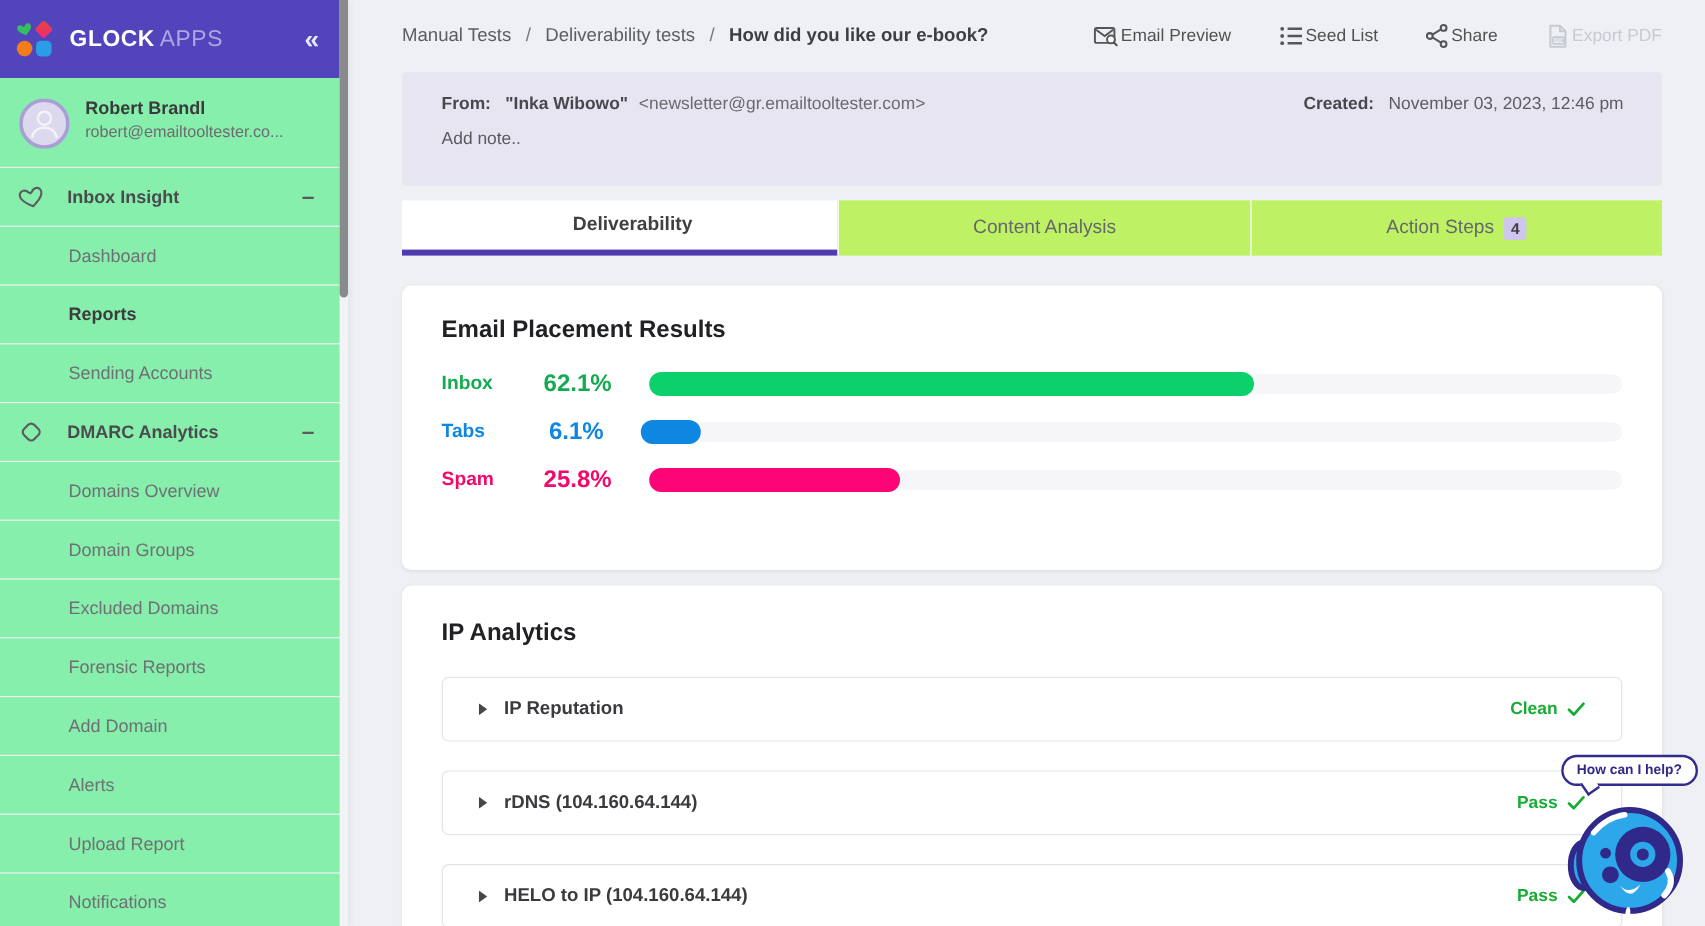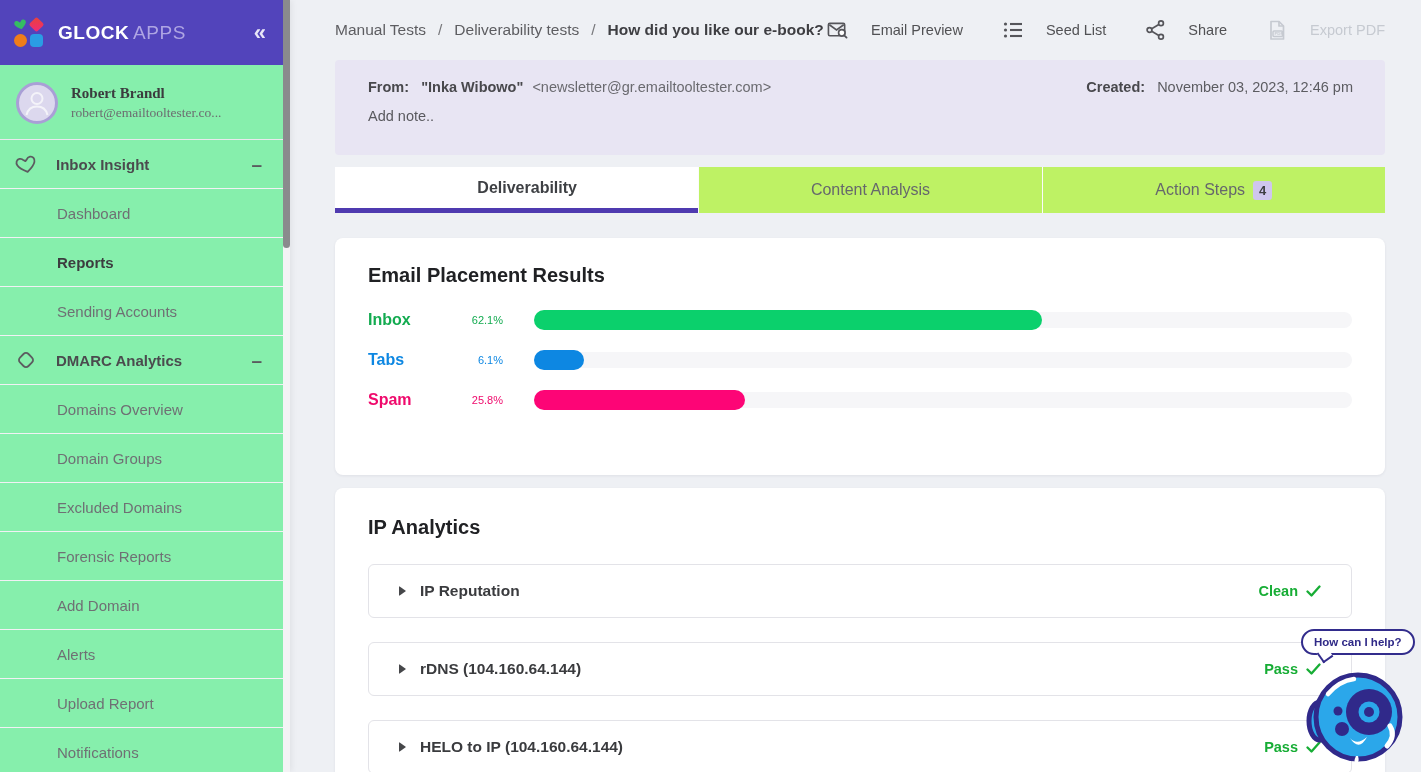--- a/index.html
+++ b/index.html
@@ -15,21 +15,21 @@
   .logo-grid .heart svg { display:block; }
   .logo-diamond { width:11px; height:11px; margin:1px; border-radius:2px; transform:rotate(45deg);
                   background:linear-gradient(135deg,#e84338,#ef2a7b); }
   .logo-circle { width:13px; height:13px; border-radius:50%; background:#f07d1a; }
   .logo-square { width:13px; height:13px; border-radius:4px; background:#2a9de4; }
   .brand-text { margin-left:14px; font-size:19px; letter-spacing:.5px; }
   .brand-text b { color:#ffffff; font-weight:700; }
   .brand-text span { color:#aea5e3; font-weight:400; margin-left:4px; }
   .collapse-btn { margin-left:auto; color:#e9e7f8; font-size:22px; line-height:1; cursor:pointer; font-weight:700; }
 
-  .user-block { display:flex; align-items:center; padding:17px 16px 15px 16px; border-bottom:1px solid #e9e9ee;font-family:Liberation Serif, serif; }
+  .user-block { display:flex; align-items:flex-start; padding:17px 16px 15px 16px; border-bottom:1px solid #e9e9ee; }
   .avatar { width:42px; height:42px; flex:0 0 42px; }
   .user-meta { margin-left:13px; overflow:hidden; }
   .user-name { font-size:15px; font-weight:700; color:#3b3b3e; }
   .user-email { font-size:13.5px; color:#6c6c70; margin-top:3px; white-space:nowrap; }
 
   .nav { list-style:none; }
   .nav-row { height:49px; display:flex; align-items:center; padding:0 28px 0 14px;
              border-bottom:1px solid #f1f1f4; cursor:pointer; }
   .nav-row .sec-icon { width:24px; height:24px; flex:0 0 24px; margin-right:18px; }
   .sec-label { font-size:15px; font-weight:700; color:#4b4b4e; }
@@ -42,21 +42,21 @@
   .side-thumb { position:absolute; top:0; left:0; width:7px; height:248px; background:#8a8a8d; border-radius:0 0 4px 4px; }
 
   
   .main { flex:1; padding:0 36px 0 45px; position:relative; }
   .topbar { height:60px; display:flex; align-items:center; }
   .breadcrumb { display:flex; align-items:center; font-size:15.5px; color:#5d5d61; }
   .crumb { cursor:pointer; }
   .crumb-sep { margin:0 12px; color:#77777b; }
   .crumb.current { font-weight:700; color:#3e3e42; cursor:default; }
   .top-actions { margin-left:auto; display:flex; align-items:center; gap:40px; }
-  .action-btn { display:flex; align-items:center; gap:23px; font-size:14.5px; color:#515154; cursor:pointer; }
+  .action-btn { display:flex; align-items:center; gap:2px; font-size:14.5px; color:#515154; cursor:pointer; }
   .action-btn svg { display:block; }
   .action-btn.disabled { color:#c6cad1; cursor:default; }
 
   .banner { background:#e8e5f3; border-radius:4px; height:95px; padding:19px 32px 0 33px; position:relative; }
   .from-line { font-size:14.5px; color:#6a6a6f; }
   .from-line .lbl { font-weight:700; color:#48484c; margin-right:8px; }
   .from-line .name { font-weight:700; color:#48484c; margin-right:5px; }
   .add-note { font-size:14.5px; color:#59595e; margin-top:13px; cursor:pointer; display:inline-block; }
   .created { position:absolute; right:32px; top:19px; font-size:14.5px; color:#5c5c61; }
   .created .lbl { font-weight:700; color:#48484c; margin-right:8px; }
@@ -67,21 +67,21 @@
   .tab:first-child { border-left:none;padding-left:21px; }
   .tab.active { background:#ffffff; color:#3e4044; font-weight:700; border-bottom:5px solid #4f3ab0; }
   .tab-badge { background:#cfc6ee; color:#3e3e42; font-size:13px; font-weight:700; border-radius:3px; padding:2px 6px; }
 
   .card { background:#ffffff; border-radius:8px; box-shadow:0 1px 3px rgba(30,30,60,.07); }
   .card.placement { margin-top:25px; padding:26px 33px 26px 33px; height:237px; }
   .card-title { font-size:20px; font-weight:700; color:#202124; }
   .bar-row { display:flex; align-items:center; height:20px; margin-top:20px; }
   .bar-row:first-of-type { margin-top:23px; }
   .bar-label { flex:0 0 85px; font-size:16px; font-weight:700; }
-  .bar-value { flex:0 0 50px; text-align:right; font-size:11px; font-weight:400; margin-right:31px; }
+  .bar-value { flex:0 0 50px; text-align:right; font-size:20px; font-weight:700; margin-right:31px; }
   .bar-track { flex:1; height:16px; background:#f6f6f8; border-radius:8px; position:relative; }
   .bar-fill { position:absolute; left:0; top:-2px; height:20px; border-radius:10px; }
 
   .card.ip { margin-top:13px; padding:28px 33px; height:345px; }
   .ip-row { border:1px solid #e3e3e8; border-radius:6px; height:54px; margin-top:24px;
             display:flex; align-items:center; padding:0 30px; cursor:pointer; background:#fff; }
   .ip-row:first-of-type { margin-top:25px; }
   .caret { width:0; height:0; border-left:7px solid #46474a; border-top:5px solid transparent;
            border-bottom:5px solid transparent; border-radius:1px; }
   .ip-label { margin-left:14px; font-size:15.5px; font-weight:700; color:#3a3b3e; }

